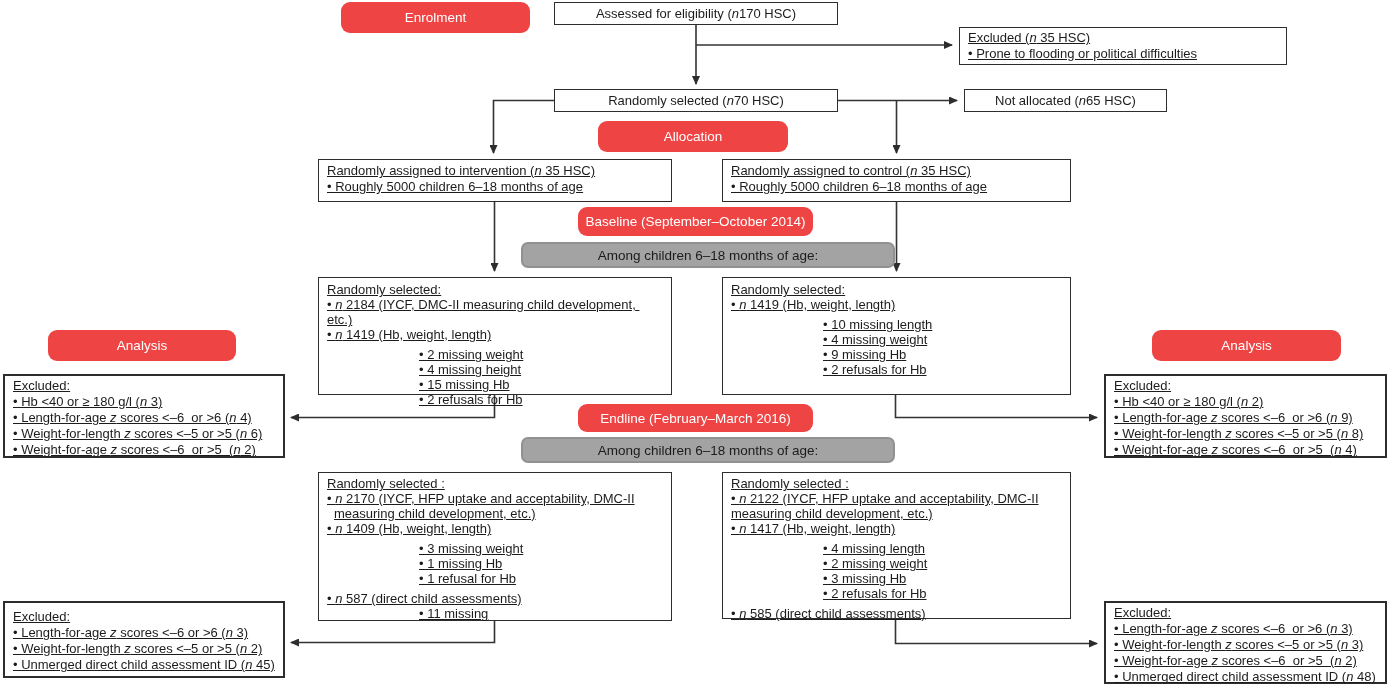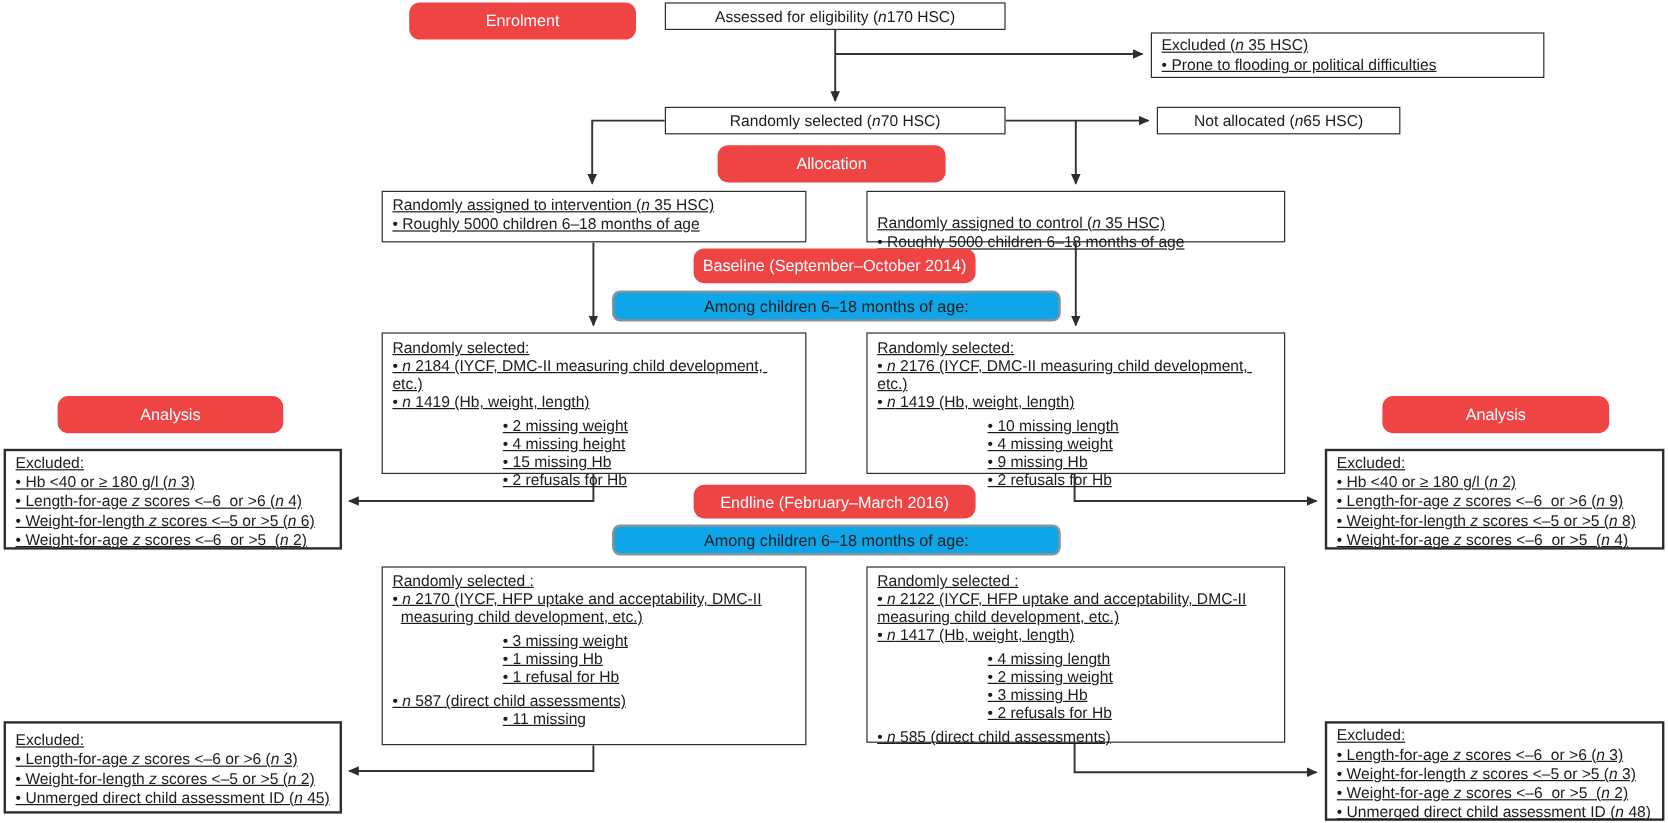--- a/index.html
+++ b/index.html
@@ -15,22 +15,22 @@
   }
   .box.heavy { border-width:2px; }
   .center { display:flex; align-items:center; justify-content:center; text-align:center; }
   .ml { padding:4px 8px; }
   .lh16 .line { line-height:16px; }
   .stage {
     position:absolute; background:#ef4444; color:#ffffff; border-radius:9px;
     display:flex; align-items:center; justify-content:center; font-size:13.5px;
   }
   .banner {
-    position:absolute; background:#0ea5e9; border:2px solid #8f9193; border-radius:7px;
-    display:flex; align-items:center; justify-content:center; font-size:13.5px; color:#1c1c1c;
+    position:absolute; background:#a3a3a3; border:2px solid #8f9193; border-radius:7px;
+    display:flex; align-items:center; justify-content:center; font-size:13.5px; color:#1c1c1c;margin-left:11px;
   }
   .line { white-space:pre-wrap;text-decoration:underline; }
   .line.ind1 { padding-left:7px; }
   .line.ind2 { padding-left:92px; }
   .line.gap { margin-top:5px; }
   i { font-style:italic; }
 </style>
 </head>
 <body>
 
@@ -70,42 +70,41 @@
 
   <div class="box center" style="left:964px; top:89px; width:203px; height:23px;">Not allocated (<i>n</i> 65 HSC)</div>
 
   <div class="stage" style="left:598px; top:121px; width:190px; height:31px;">Allocation</div>
 
   <div class="box ml lh16" style="left:318px; top:159px; width:354px; height:43px; padding-top:3px;">
       <div class="line">Randomly assigned to intervention (<i>n</i> 35 HSC)</div>
       <div class="line">• Roughly 5000 children 6–18 months of age</div>
     </div>
 
-  <div class="box ml lh16" style="left:722px; top:159px; width:349px; height:43px; padding-top:18px;">
+  <div class="box ml lh16" style="left:722px; top:159px; width:349px; height:43px; padding-top:3px;">
       <div class="line">Randomly assigned to control (<i>n</i> 35 HSC)</div>
       <div class="line">• Roughly 5000 children 6–18 months of age</div>
     </div>
 
   <div class="stage" style="left:578px; top:207px; width:235px; height:29px;">Baseline (September–October 2014)</div>
 
   <div class="banner" style="left:510px; top:242px; width:374px; height:26px;">Among children 6–18 months of age:</div>
 
   <div class="box ml" style="left:318px; top:277px; width:354px; height:118px;">
       <div class="line">Randomly selected:</div>
       <div class="line">• <i>n</i> 2184 (IYCF, DMC-II measuring child development, etc.)</div>
       <div class="line">• <i>n</i> 1419 (Hb, weight, length)</div>
       <div class="line ind2 gap">• 2 missing weight</div>
       <div class="line ind2">• 4 missing height</div>
       <div class="line ind2">• 15 missing Hb</div>
       <div class="line ind2">• 2 refusals for Hb</div>
     </div>
 
   <div class="box ml" style="left:722px; top:277px; width:349px; height:118px;">
       <div class="line">Randomly selected:</div>
-      <div class="line">• <i>n</i> 2176 (IYCF, DMC-II measuring child development, etc.)</div>
       <div class="line">• <i>n</i> 1419 (Hb, weight, length)</div>
       <div class="line ind2 gap">• 10 missing length</div>
       <div class="line ind2">• 4 missing weight</div>
       <div class="line ind2">• 9 missing Hb</div>
       <div class="line ind2">• 2 refusals for Hb</div>
     </div>
 
   <div class="stage" style="left:48px; top:330px; width:188px; height:31px;">Analysis</div>
 
   <div class="stage" style="left:1152px; top:330px; width:189px; height:31px;">Analysis</div>
@@ -127,20 +126,21 @@
     </div>
 
   <div class="stage" style="left:578px; top:404px; width:235px; height:28px;">Endline (February–March 2016)</div>
 
   <div class="banner" style="left:510px; top:437px; width:374px; height:26px;">Among children 6–18 months of age:</div>
 
   <div class="box ml" style="left:318px; top:472px; width:354px; height:149px; padding-top:3px;">
       <div class="line">Randomly selected :</div>
       <div class="line">• <i>n</i> 2170 (IYCF, HFP uptake and acceptability, DMC-II</div>
       <div class="line ind1">measuring child development, etc.)</div>
+      <div class="line">• <i>n</i> 1409 (Hb, weight, length)</div>
       <div class="line ind2 gap">• 3 missing weight</div>
       <div class="line ind2">• 1 missing Hb</div>
       <div class="line ind2">• 1 refusal for Hb</div>
       <div class="line gap">• <i>n</i> 587 (direct child assessments)</div>
       <div class="line ind2">• 11 missing</div>
     </div>
 
   <div class="box ml" style="left:722px; top:472px; width:349px; height:147px; padding-top:3px;">
       <div class="line">Randomly selected :</div>
       <div class="line">• <i>n</i> 2122 (IYCF, HFP uptake and acceptability, DMC-II</div>

